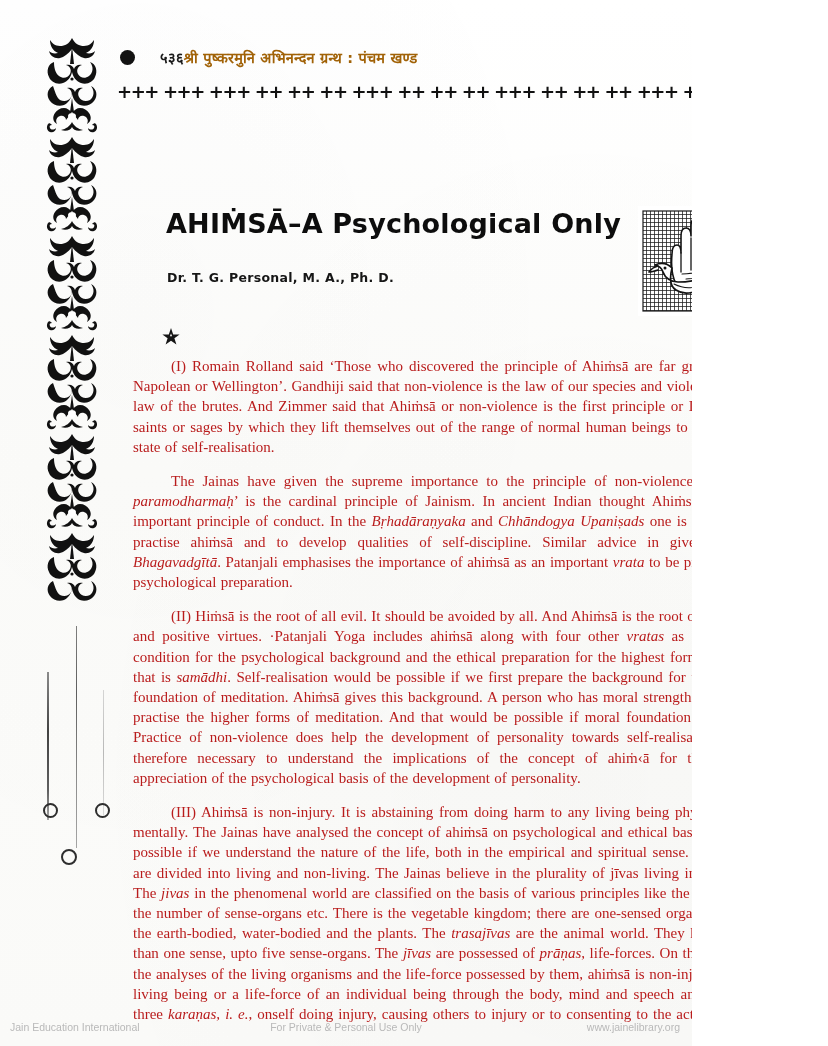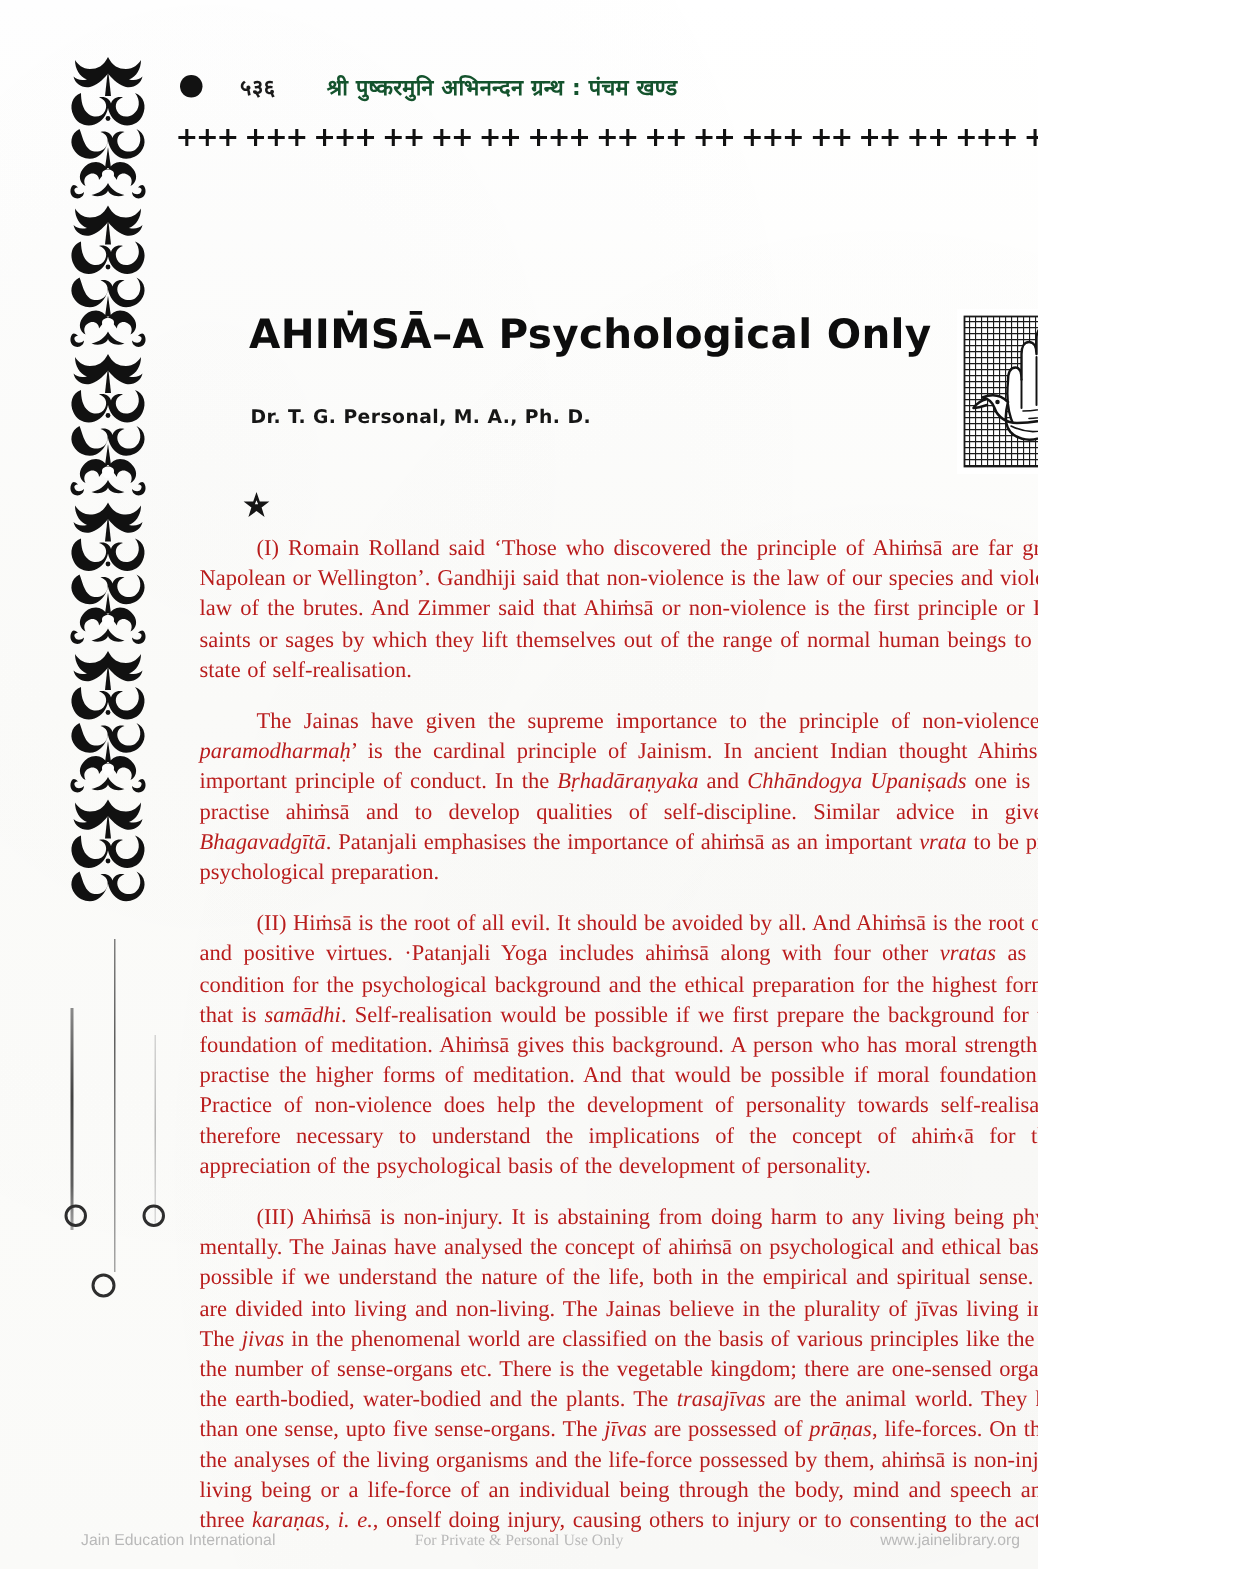--- a/index.html
+++ b/index.html
@@ -93,25 +93,24 @@
   }
   .head-folio {
     margin-left: 25px;
     font-family: "DejaVu Sans", sans-serif;
     font-size: 14.5px;
     font-weight: 700;
     color: #1a1a1a;
     letter-spacing: .4px;
   }
   .head-title {
-    margin-left: 34px;
     font-family: "DejaVu Sans", sans-serif;
     font-size: 14.5px;
     font-weight: 700;
-    color: #14532d;
+    color: #a16207;
     letter-spacing: .2px;
     white-space: nowrap;
   }
 
   
   .plus-rule {
     position: absolute;
     left: 117px;
     top: 84px;
     width: 637px;
@@ -201,22 +200,22 @@
     height: 22px;
     display: flex;
     align-items: center;
   }
   .footer-item {
     font-family: "Liberation Sans", sans-serif;
     font-size: 10.5px;
     color: #b9b9b9;
     white-space: nowrap;
   }
-  .footer-left   { position: absolute; left: 10px; margin-left: 44px; }
-  .footer-center { position: absolute; left: 50%; transform: translateX(-50%); font-family: Liberation Serif, serif; }
+  .footer-left   { position: absolute; left: 10px; }
+  .footer-center { position: absolute; left: 50%; transform: translateX(-50%); }
   .footer-right  { position: absolute; right: 12px; }
 </style>
 </head>
 <body>
 
 <div class="page">
 
   <div class="paper-tone"></div>
 
   <div class="ornament-border">

